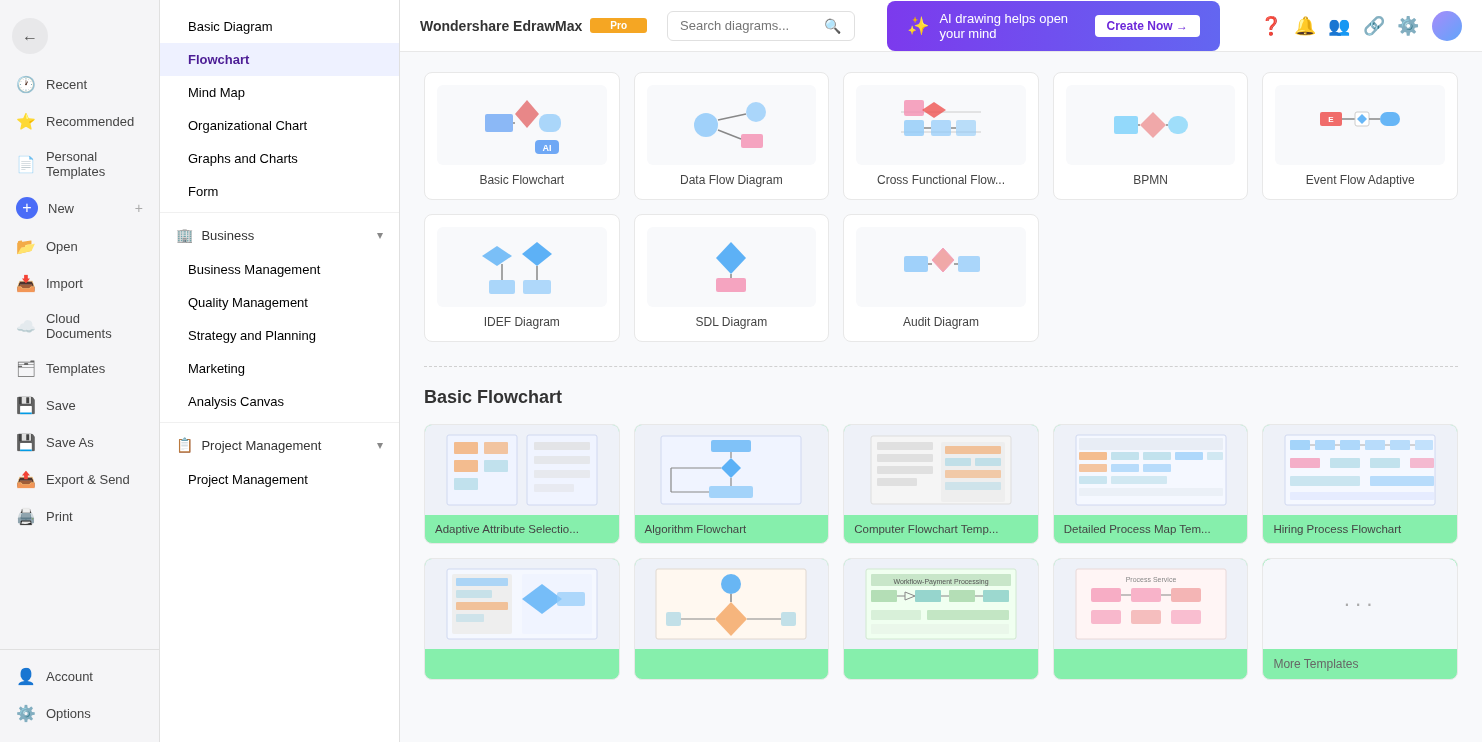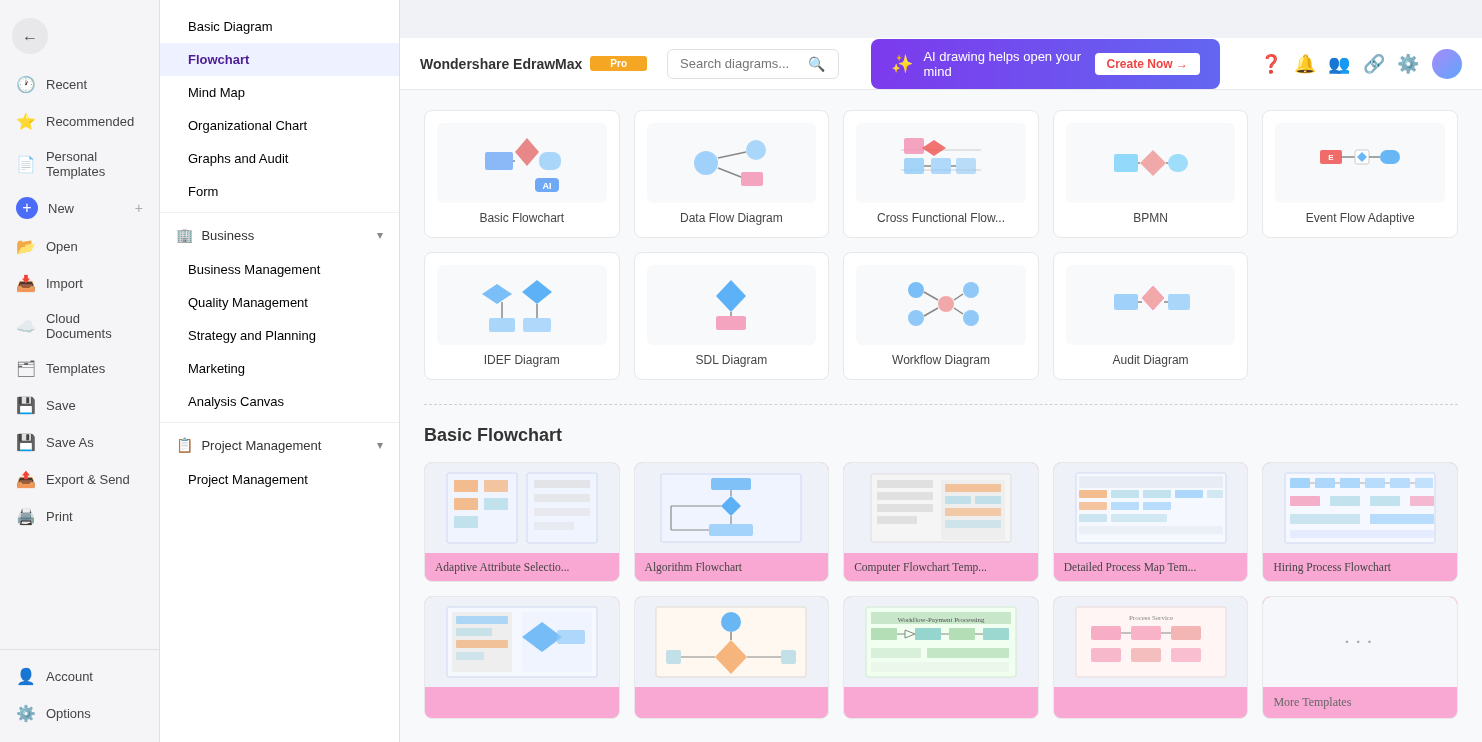--- a/index.html
+++ b/index.html
@@ -63,21 +63,20 @@
       padding: 10px 16px; font-size: 13px; color: #333; font-weight: 500; cursor: pointer;
     }
     .nav-group-header .chevron { font-size: 12px; color: #888; }
     .nav-divider { height: 1px; background: #f0f0f0; margin: 4px 0; }
 
     
     .main {
       flex: 1;
       overflow-y: auto;
       background: #f8f9fb;
-      margin-top: 38px;
     }
 
     
     .topbar {
       background: white;
       padding: 0 20px;
       height: 52px;
       display: flex; align-items: center; justify-content: space-between;
       border-bottom: 1px solid #e8e8e8;
       position: sticky; top: 0; z-index: 10;
@@ -95,28 +94,28 @@
     .avatar { width: 30px; height: 30px; border-radius: 50%; background: linear-gradient(135deg, #a78bfa, #60a5fa); cursor: pointer; }
 
     
     .ai-banner {
       background: linear-gradient(90deg, #7c3aed, #6366f1);
       color: white; border-radius: 8px; padding: 10px 20px;
       display: flex; align-items: center; gap: 10px;
       cursor: pointer; font-size: 13px; flex: 1; max-width: 500px; margin: 0 20px;
     }
     .create-now-btn {
-      background: white; color: #ef4444; font-size: 12px; font-weight: 600;
+      background: white; color: #6d28d9; font-size: 12px; font-weight: 600;
       padding: 4px 12px; border-radius: 4px; margin-left: auto; white-space: nowrap;
     }
 
     .search-bar {
       display: flex; align-items: center;
       border: 1px solid #e0e0e0; border-radius: 6px;
-      padding: 6px 12px; background: white; width: 172px;
+      padding: 6px 12px; background: white; width: 188px;
     }
     .search-bar input {
       border: none; outline: none; font-size: 13px; color: #666;
       background: transparent; width: 100%;
     }
     .search-icon { color: #aaa; font-size: 14px; }
 
     
     .content { padding: 20px 24px; }
 
@@ -156,27 +155,26 @@
       border: none; border-top: 1px dashed #d0d0d0; margin: 4px 0 20px;
     }
 
     
     .template-grid {
       display: grid;
       grid-template-columns: repeat(5, 1fr);
       gap: 14px;
     }
     .template-card {
-      background: #f9a8d4;
+      background: #86efac;
       border-radius: 8px;
       border: 1px solid #e8e8e8;
       cursor: pointer;
       transition: box-shadow 0.15s;
       overflow: hidden;
-      font-family: Liberation Serif, serif;
     }
     .template-img {
       width: 100%; height: 90px;
       background: #eef1f8;
       display: flex; align-items: center; justify-content: center;
       overflow: hidden;
     }
     .template-label {
       padding: 8px 10px; font-size: 11.5px; color: #444; font-weight: 500;
     }
@@ -272,21 +270,21 @@
   <div class="nav-item active">
     <span>Flowchart</span>
   </div>
   <div class="nav-item">
     <span>Mind Map</span>
   </div>
   <div class="nav-item">
     <span>Organizational Chart</span>
   </div>
   <div class="nav-item">
-    <span>Graphs and Audit</span>
+    <span>Graphs and Charts</span>
   </div>
   <div class="nav-item">
     <span>Form</span>
   </div>
 
   <div class="nav-divider"></div>
 
   <div class="nav-group-header">
     <span style="font-size:14px;">🏢</span>
     <span style="flex:1;margin-left:8px;">Business</span>
@@ -446,36 +444,20 @@
         <div class="diagram-card-img">
           <svg width="90" height="66" viewBox="0 0 90 66">
             <polygon points="45,8 60,24 45,40 30,24" fill="#42a5f5" opacity="0.85"></polygon>
             <rect x="30" y="44" width="30" height="14" rx="2" fill="#f48fb1" opacity="0.8"></rect>
             <line x1="45" y1="40" x2="45" y2="44" stroke="#888" stroke-width="1.5"></line>
           </svg>
         </div>
         <span class="diagram-card-label">SDL Diagram</span>
       </div>
 
-      <div class="diagram-card">
-        <div class="diagram-card-img">
-          <svg width="90" height="66" viewBox="0 0 90 66">
-            <circle cx="20" cy="18" r="8" fill="#64b5f6" opacity="0.85"></circle>
-            <circle cx="20" cy="46" r="8" fill="#64b5f6" opacity="0.7"></circle>
-            <circle cx="50" cy="32" r="8" fill="#ef9a9a" opacity="0.85"></circle>
-            <circle cx="75" cy="18" r="8" fill="#64b5f6" opacity="0.7"></circle>
-            <circle cx="75" cy="46" r="8" fill="#64b5f6" opacity="0.7"></circle>
-            <line x1="28" y1="20" x2="42" y2="28" stroke="#888" stroke-width="1.5"></line>
-            <line x1="28" y1="44" x2="42" y2="36" stroke="#888" stroke-width="1.5"></line>
-            <line x1="58" y1="28" x2="67" y2="22" stroke="#888" stroke-width="1.5"></line>
-            <line x1="58" y1="36" x2="67" y2="42" stroke="#888" stroke-width="1.5"></line>
-          </svg>
-        </div>
-        <span class="diagram-card-label">Workflow Diagram</span>
-      </div>
 
       <div class="diagram-card">
         <div class="diagram-card-img">
           <svg width="90" height="66" viewBox="0 0 90 66">
             <rect x="8" y="22" width="24" height="16" rx="2" fill="#90caf9" opacity="0.85"></rect>
             <polygon points="47,14 58,26 47,38 36,26" fill="#ef9a9a" stroke="#f48fb1" stroke-width="1" opacity="0.85"></polygon>
             <rect x="62" y="22" width="22" height="16" rx="2" fill="#90caf9" opacity="0.75"></rect>
             <line x1="32" y1="30" x2="36" y2="30" stroke="#888" stroke-width="1.5"></line>
             <line x1="58" y1="30" x2="62" y2="30" stroke="#888" stroke-width="1.5"></line>
           </svg>

